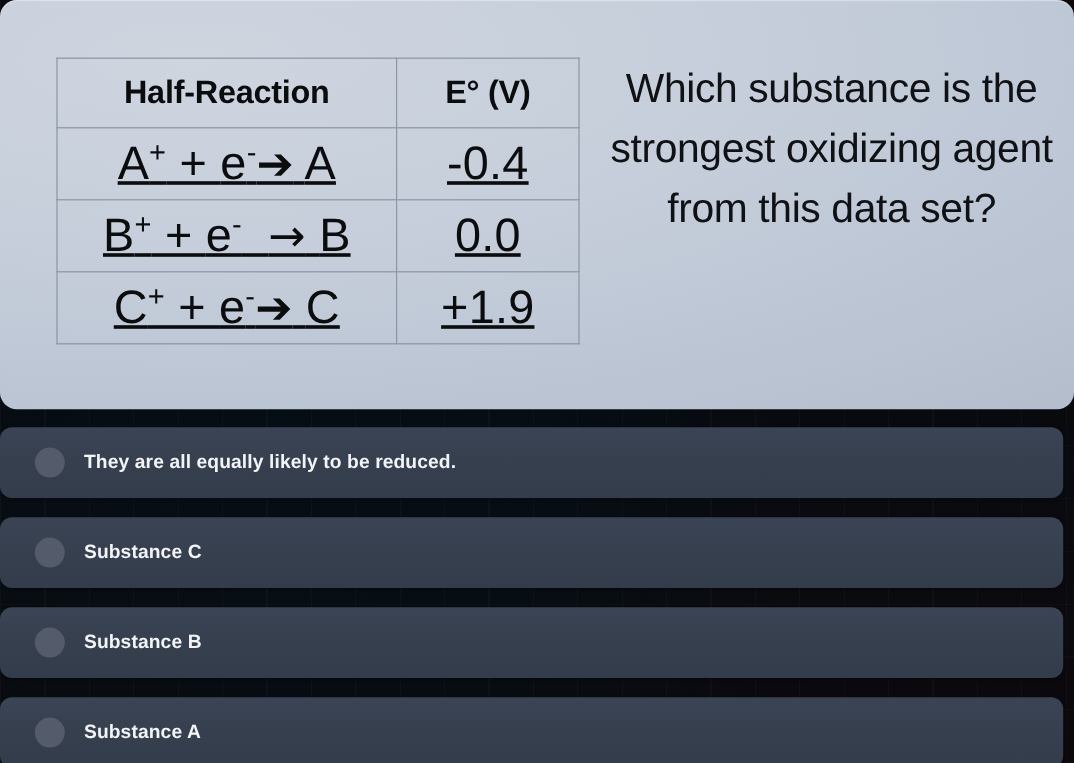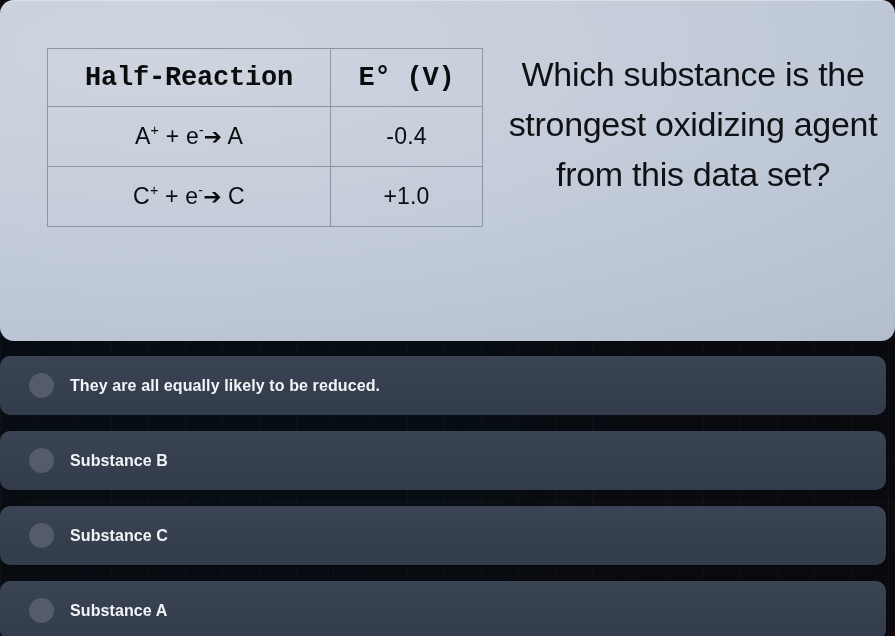--- a/index.html
+++ b/index.html
@@ -93,27 +93,27 @@
     text-align: center;
     color: #0b0c0e;
     vertical-align: middle;
     background: transparent;
   }
   .rx-table th {
     font-size: 27px;
     font-weight: bold;
     height: 58px;
     letter-spacing: -0.2px;
-    font-family: Liberation Mono, monospace;
   }
   .rx-table td {
-    font-size: 23px;
+    font-size: 39px;
     font-weight: normal;
     height: 60px;
     letter-spacing: 0.2px;
+    text-decoration: underline;
   }
   .col-rx { width: 283px; }
   .col-e  { width: 152px; }
 
   .rx-table sup {
     font-size: 0.62em;
     vertical-align: super;
     line-height: 0;
   }
   .arrow-thick {
@@ -197,45 +197,49 @@
             <th>Half-Reaction</th>
             <th>E° (V)</th>
           </tr>
         </thead>
         <tbody>
           <tr>
             <td><span>A</span><sup>+</sup><span> + </span><span>e</span><sup>-</sup><span class="arrow-thick">➔</span><span> </span><span>A</span></td>
             <td>-0.4</td>
           </tr>
           <tr>
+            <td><span>B</span><sup>+</sup><span> + </span><span>e</span><sup>-</sup><span>&nbsp; </span><span class="arrow-thin">→</span><span> </span><span>B</span></td>
+            <td>0.0</td>
+          </tr>
+          <tr>
             <td><span>C</span><sup>+</sup><span> + </span><span>e</span><sup>-</sup><span class="arrow-thick">➔</span><span> </span><span>C</span></td>
-            <td>+1.0</td>
+            <td>+1.9</td>
           </tr>
         </tbody>
       </table>
 
       <div class="prompt">Which substance is the strongest oxidizing agent from this data set?</div>
     </div>
   </div>
 
   <div class="options">
 
     <div class="option-row">
       <div class="radio"></div>
       <div class="option-label">They are all equally likely to be reduced.</div>
     </div>
 
     <div class="option-row">
       <div class="radio"></div>
+      <div class="option-label">Substance C</div>
+    </div>
+
+    <div class="option-row">
+      <div class="radio"></div>
       <div class="option-label">Substance B</div>
-    </div>
-
-    <div class="option-row">
-      <div class="radio"></div>
-      <div class="option-label">Substance C</div>
     </div>
 
     <div class="option-row">
       <div class="radio"></div>
       <div class="option-label">Substance A</div>
     </div>
 
   </div>
 </div>
 

